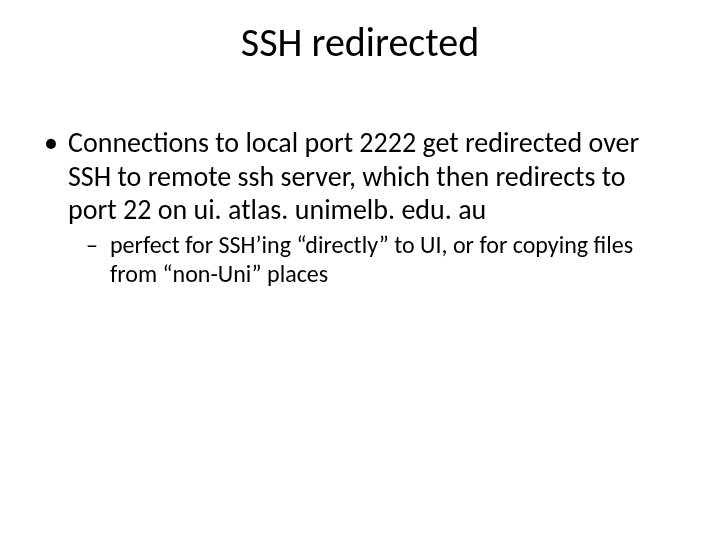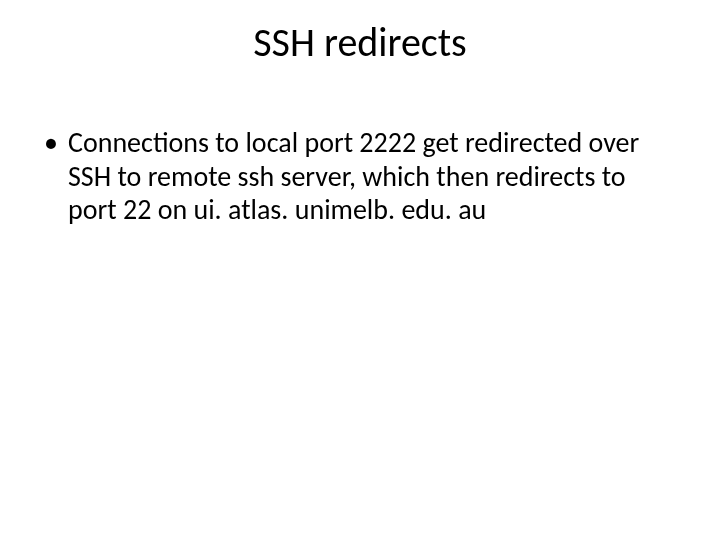--- a/index.html
+++ b/index.html
@@ -70,22 +70,27 @@
     position: absolute;
     left: 4px;
     top: 0;
     font-size: 24px;
   }
 </style>
 </head>
 <body>
 
 <div class="slide">
-  <div class="title">SSH redirects</div>
+  <div class="title">SSH redirected</div>
 
   <div class="body">
     <ul class="level1">
       <li>
         <span>Connections to local port 2222 get redirected over SSH to remote ssh server, which then redirects to port 22 on ui. atlas. unimelb. edu. au</span>
+        <ul class="level2">
+          <li>
+            <span>perfect for SSH’ing “directly” to UI, or for copying files from “non-Uni” places</span>
+          </li>
+        </ul>
       </li>
     </ul>
   </div>
 </div>
 
 </body></html>

